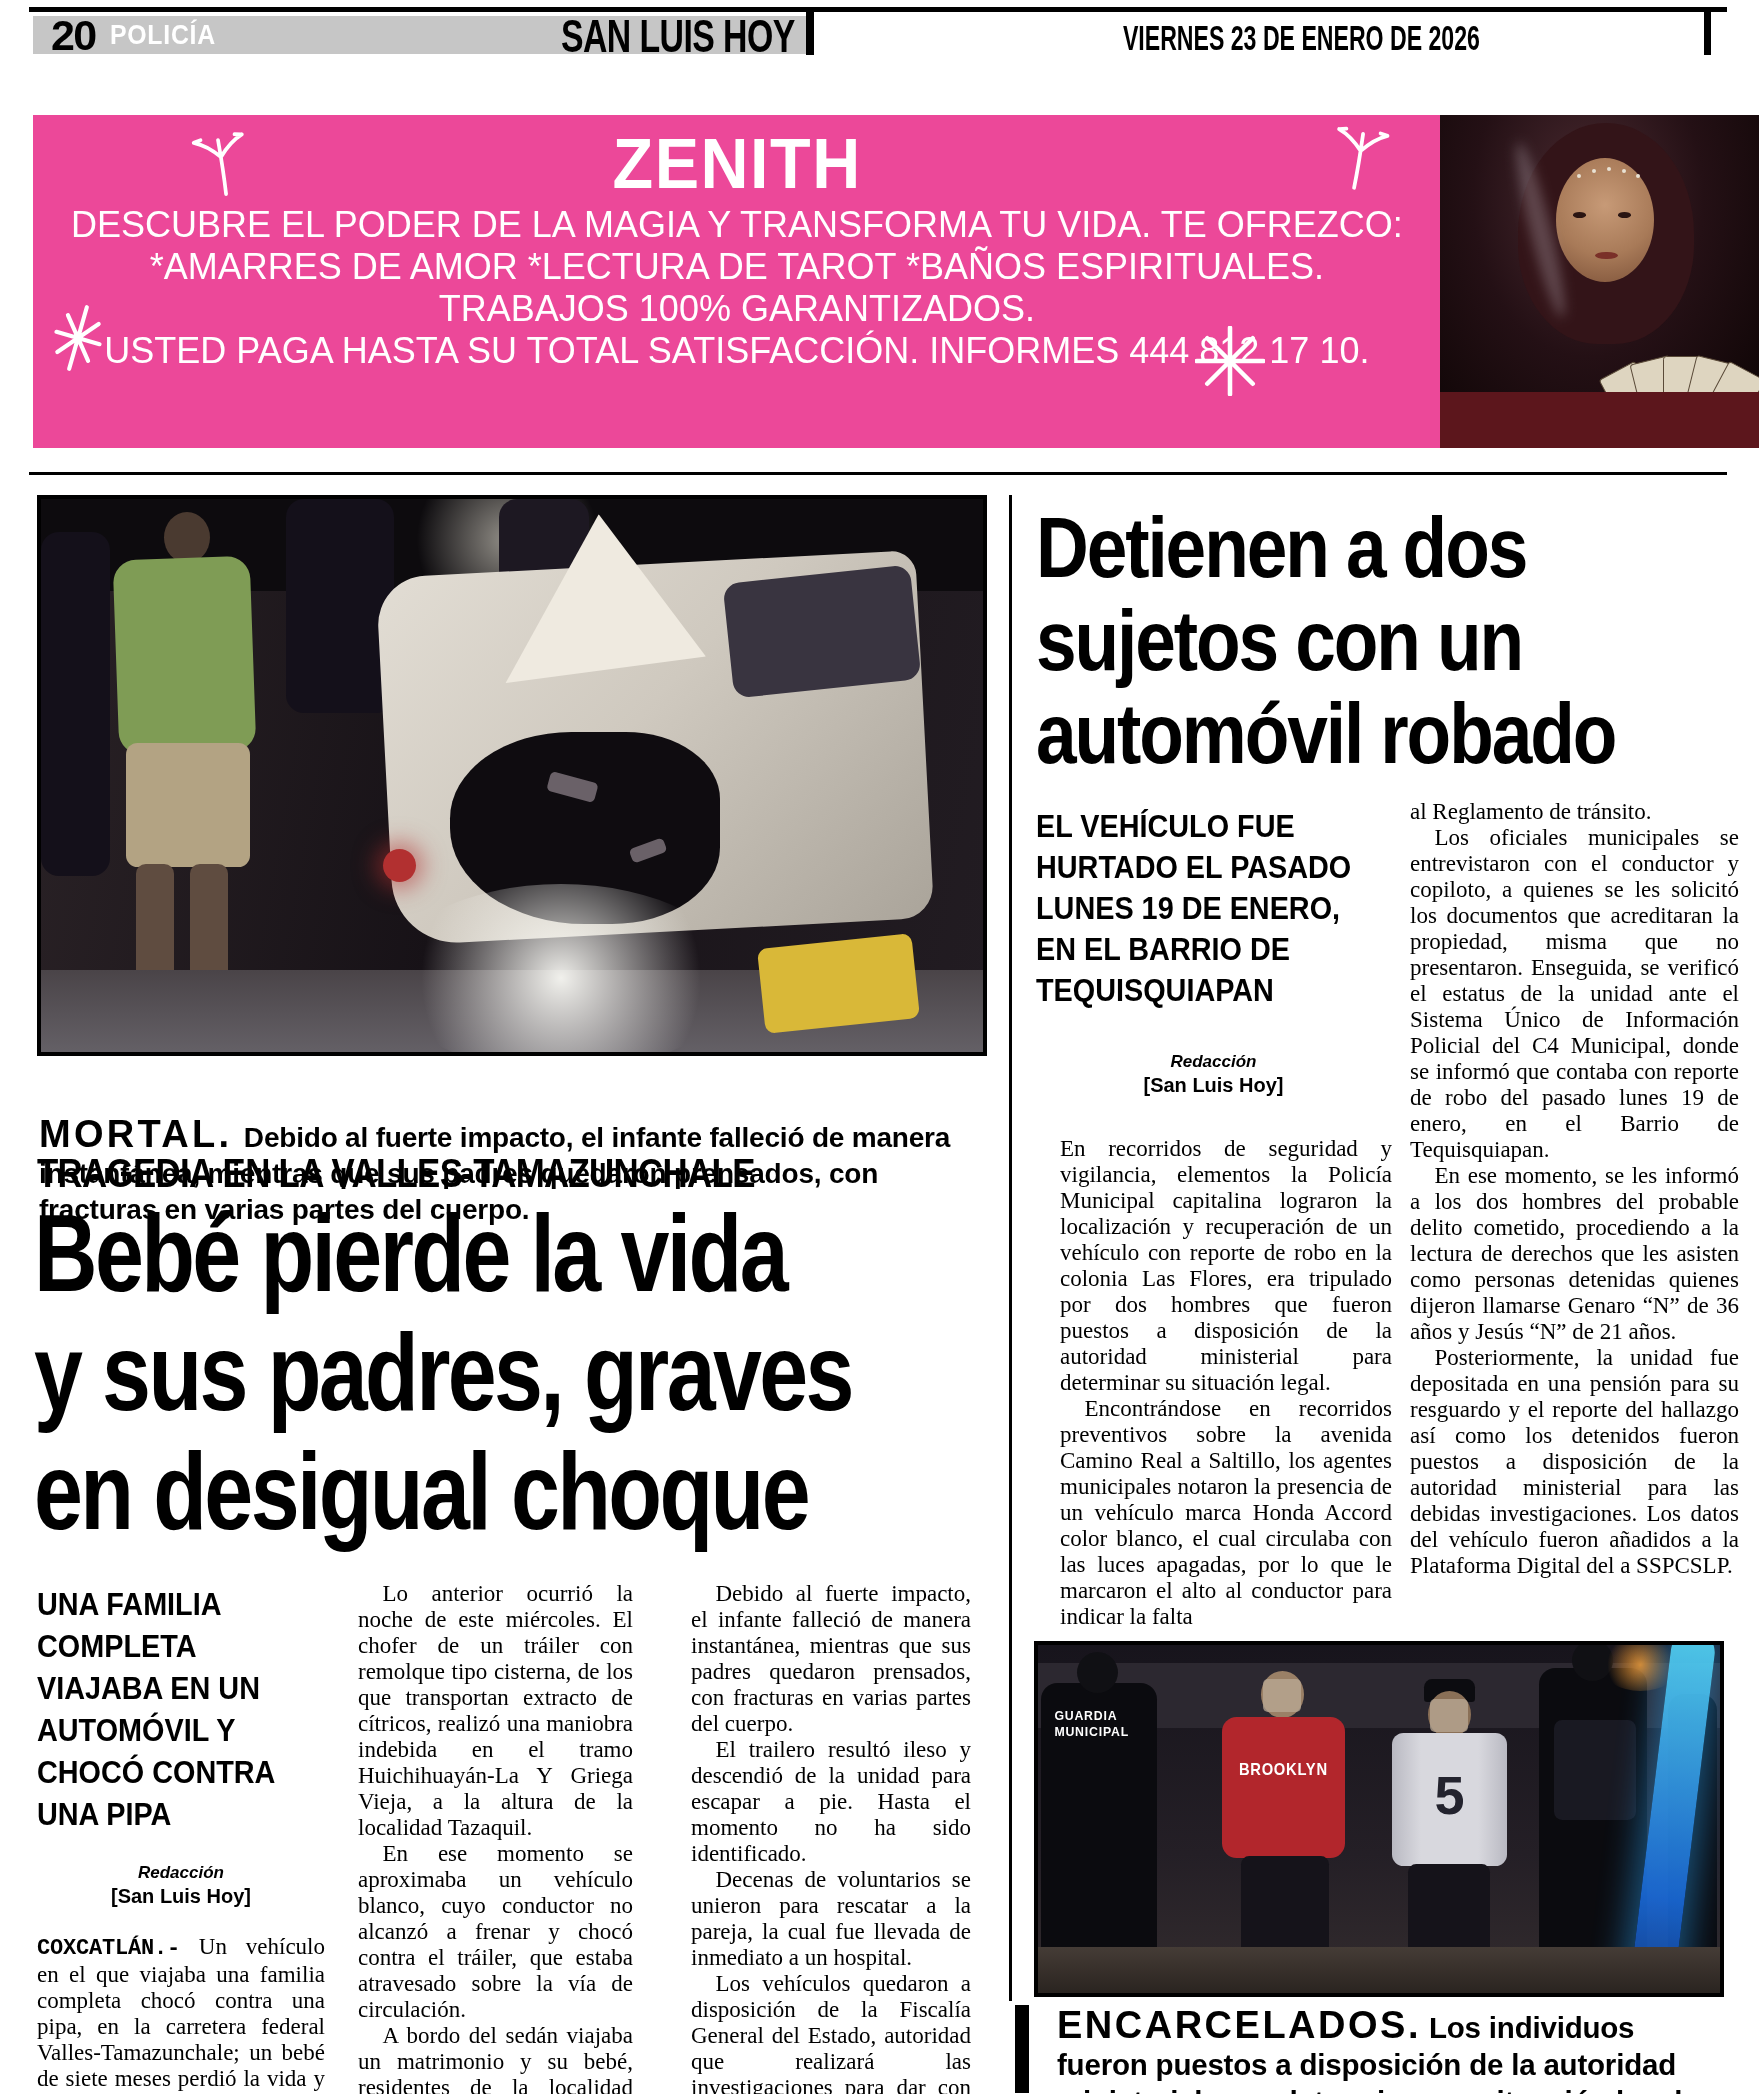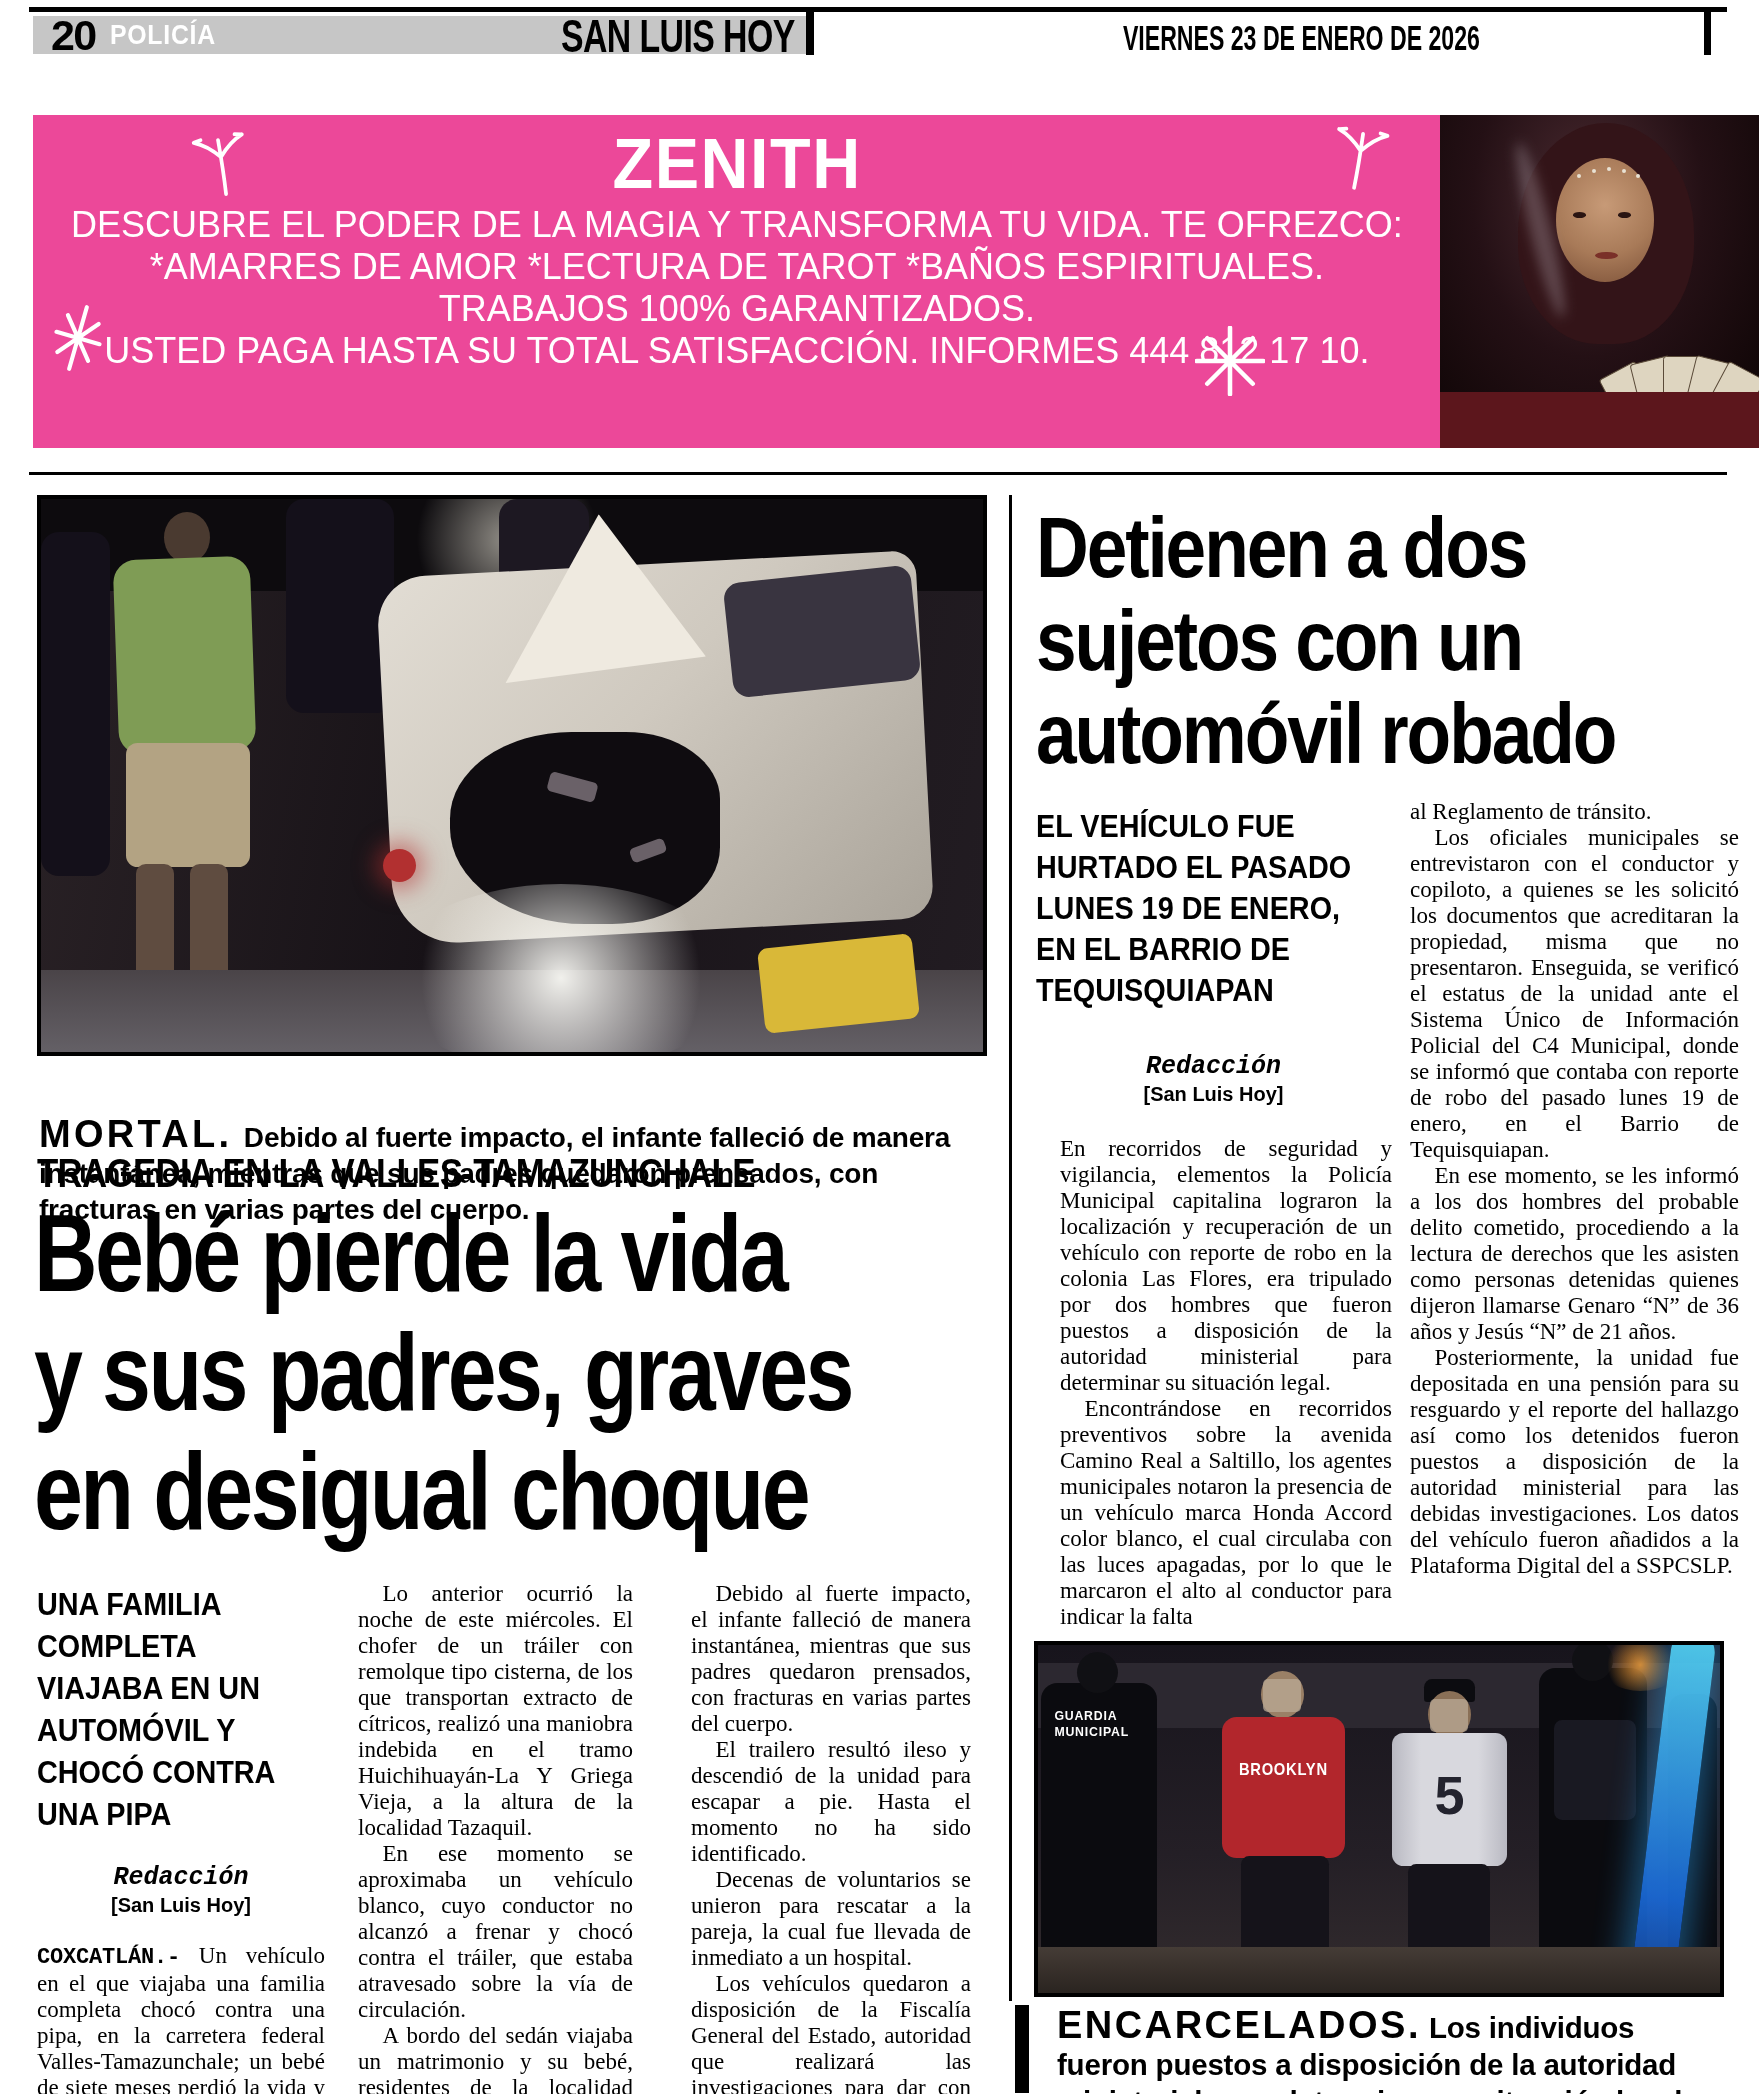--- a/index.html
+++ b/index.html
@@ -86,21 +86,21 @@
   .kicker-r{font-weight:600;letter-spacing:-0.8px}
 
   .headline{position:absolute;left:34px;top:1193px}
   .hl-line{height:119px}
   .hl-line span{display:inline-block;font-size:110px;font-weight:800;letter-spacing:-3.3px;line-height:119px;
         transform:scaleX(.8);transform-origin:left center;white-space:nowrap}
 
   .subhead{width:321px;transform:scaleX(.9);transform-origin:left top;font-size:32px;line-height:42px;
         font-weight:600}
   .byline{text-align:center;margin-top:28px}
-  .byline-i{font-family:Liberation Mono, monospace;font-style:italic;font-size:25px;font-weight:600}
+  .byline-i{font-family:Liberation Sans, sans-serif;font-style:italic;font-size:17px;font-weight:600}
   .byline-b{font-size:20px;font-weight:700;margin-top:1.6px}
   .serifbody{font-family:"Liberation Serif",serif;font-size:23px;line-height:26px;text-align:justify}
   .serifbody p{margin:0;text-indent:24.5px}
   .col1{position:absolute;left:37px;top:1583px;width:288px}
   .col1-body{margin-top:26px}
   .col1-body p{text-indent:0}
   .lead-loc{font-family:Liberation Mono, monospace;font-weight:700;font-size:22px;letter-spacing:-0.2px}
   .col2{position:absolute;left:358px;top:1581px;width:275px}
   .col3{position:absolute;left:691px;top:1581px;width:280px}
 

